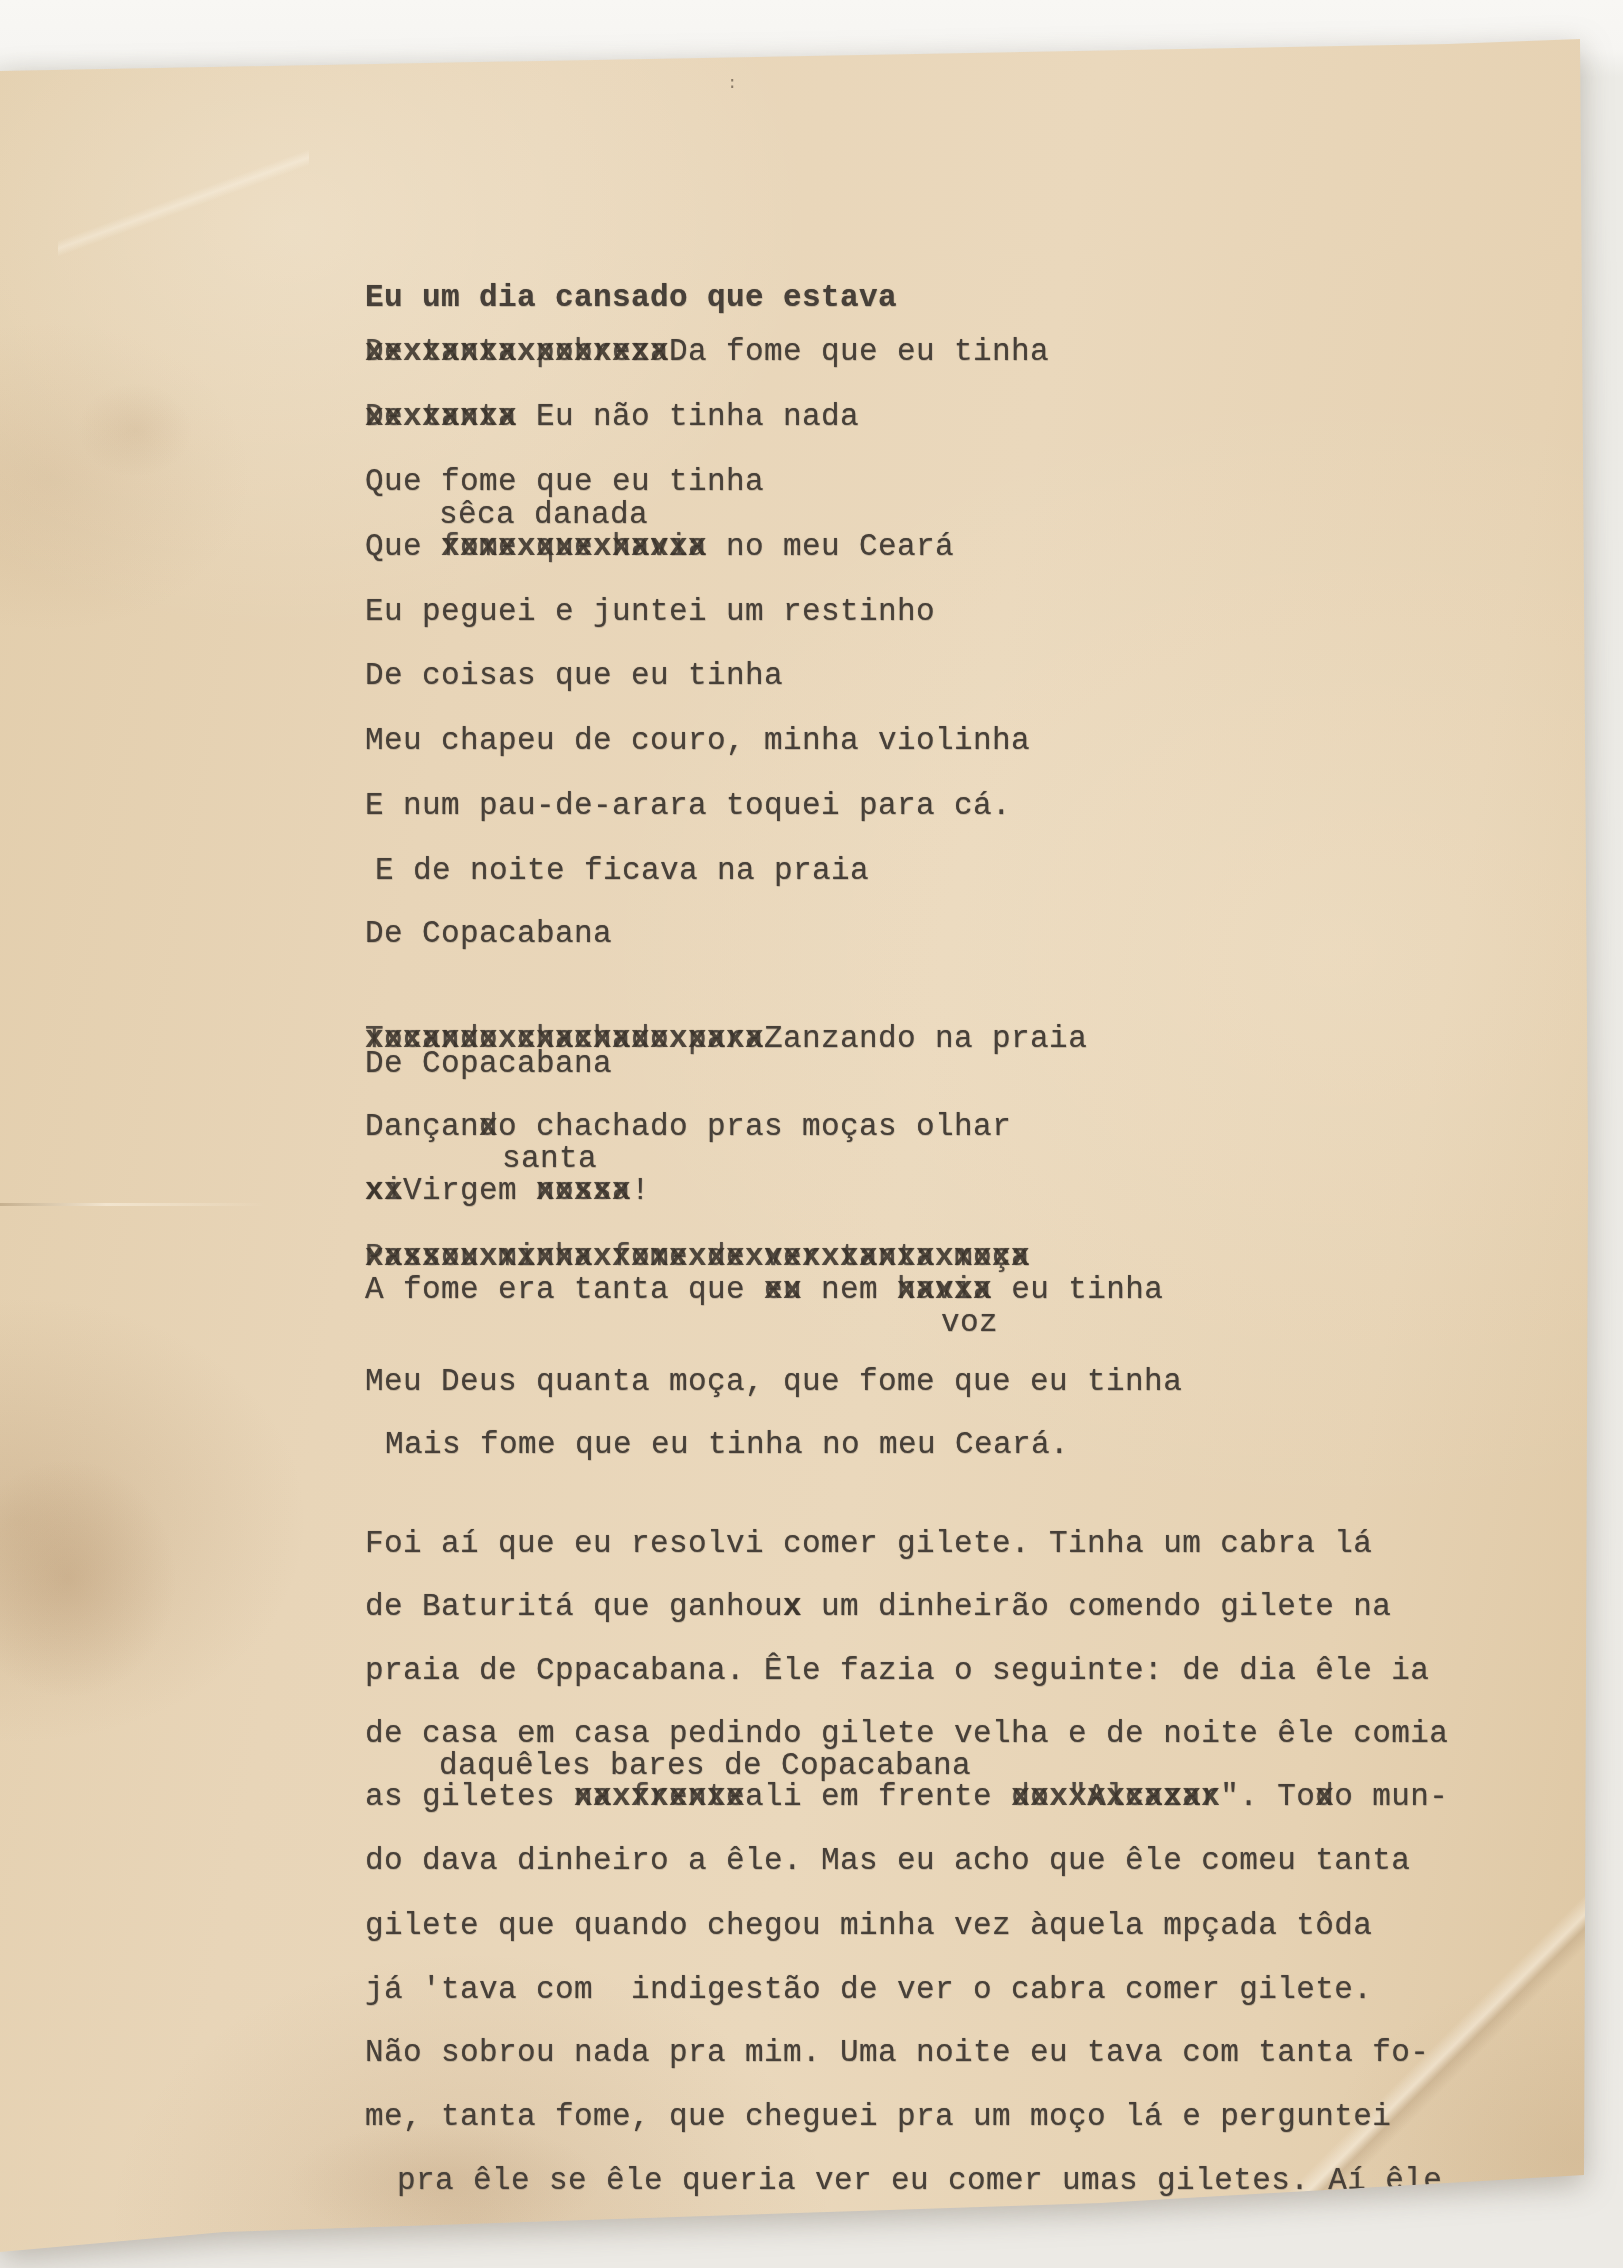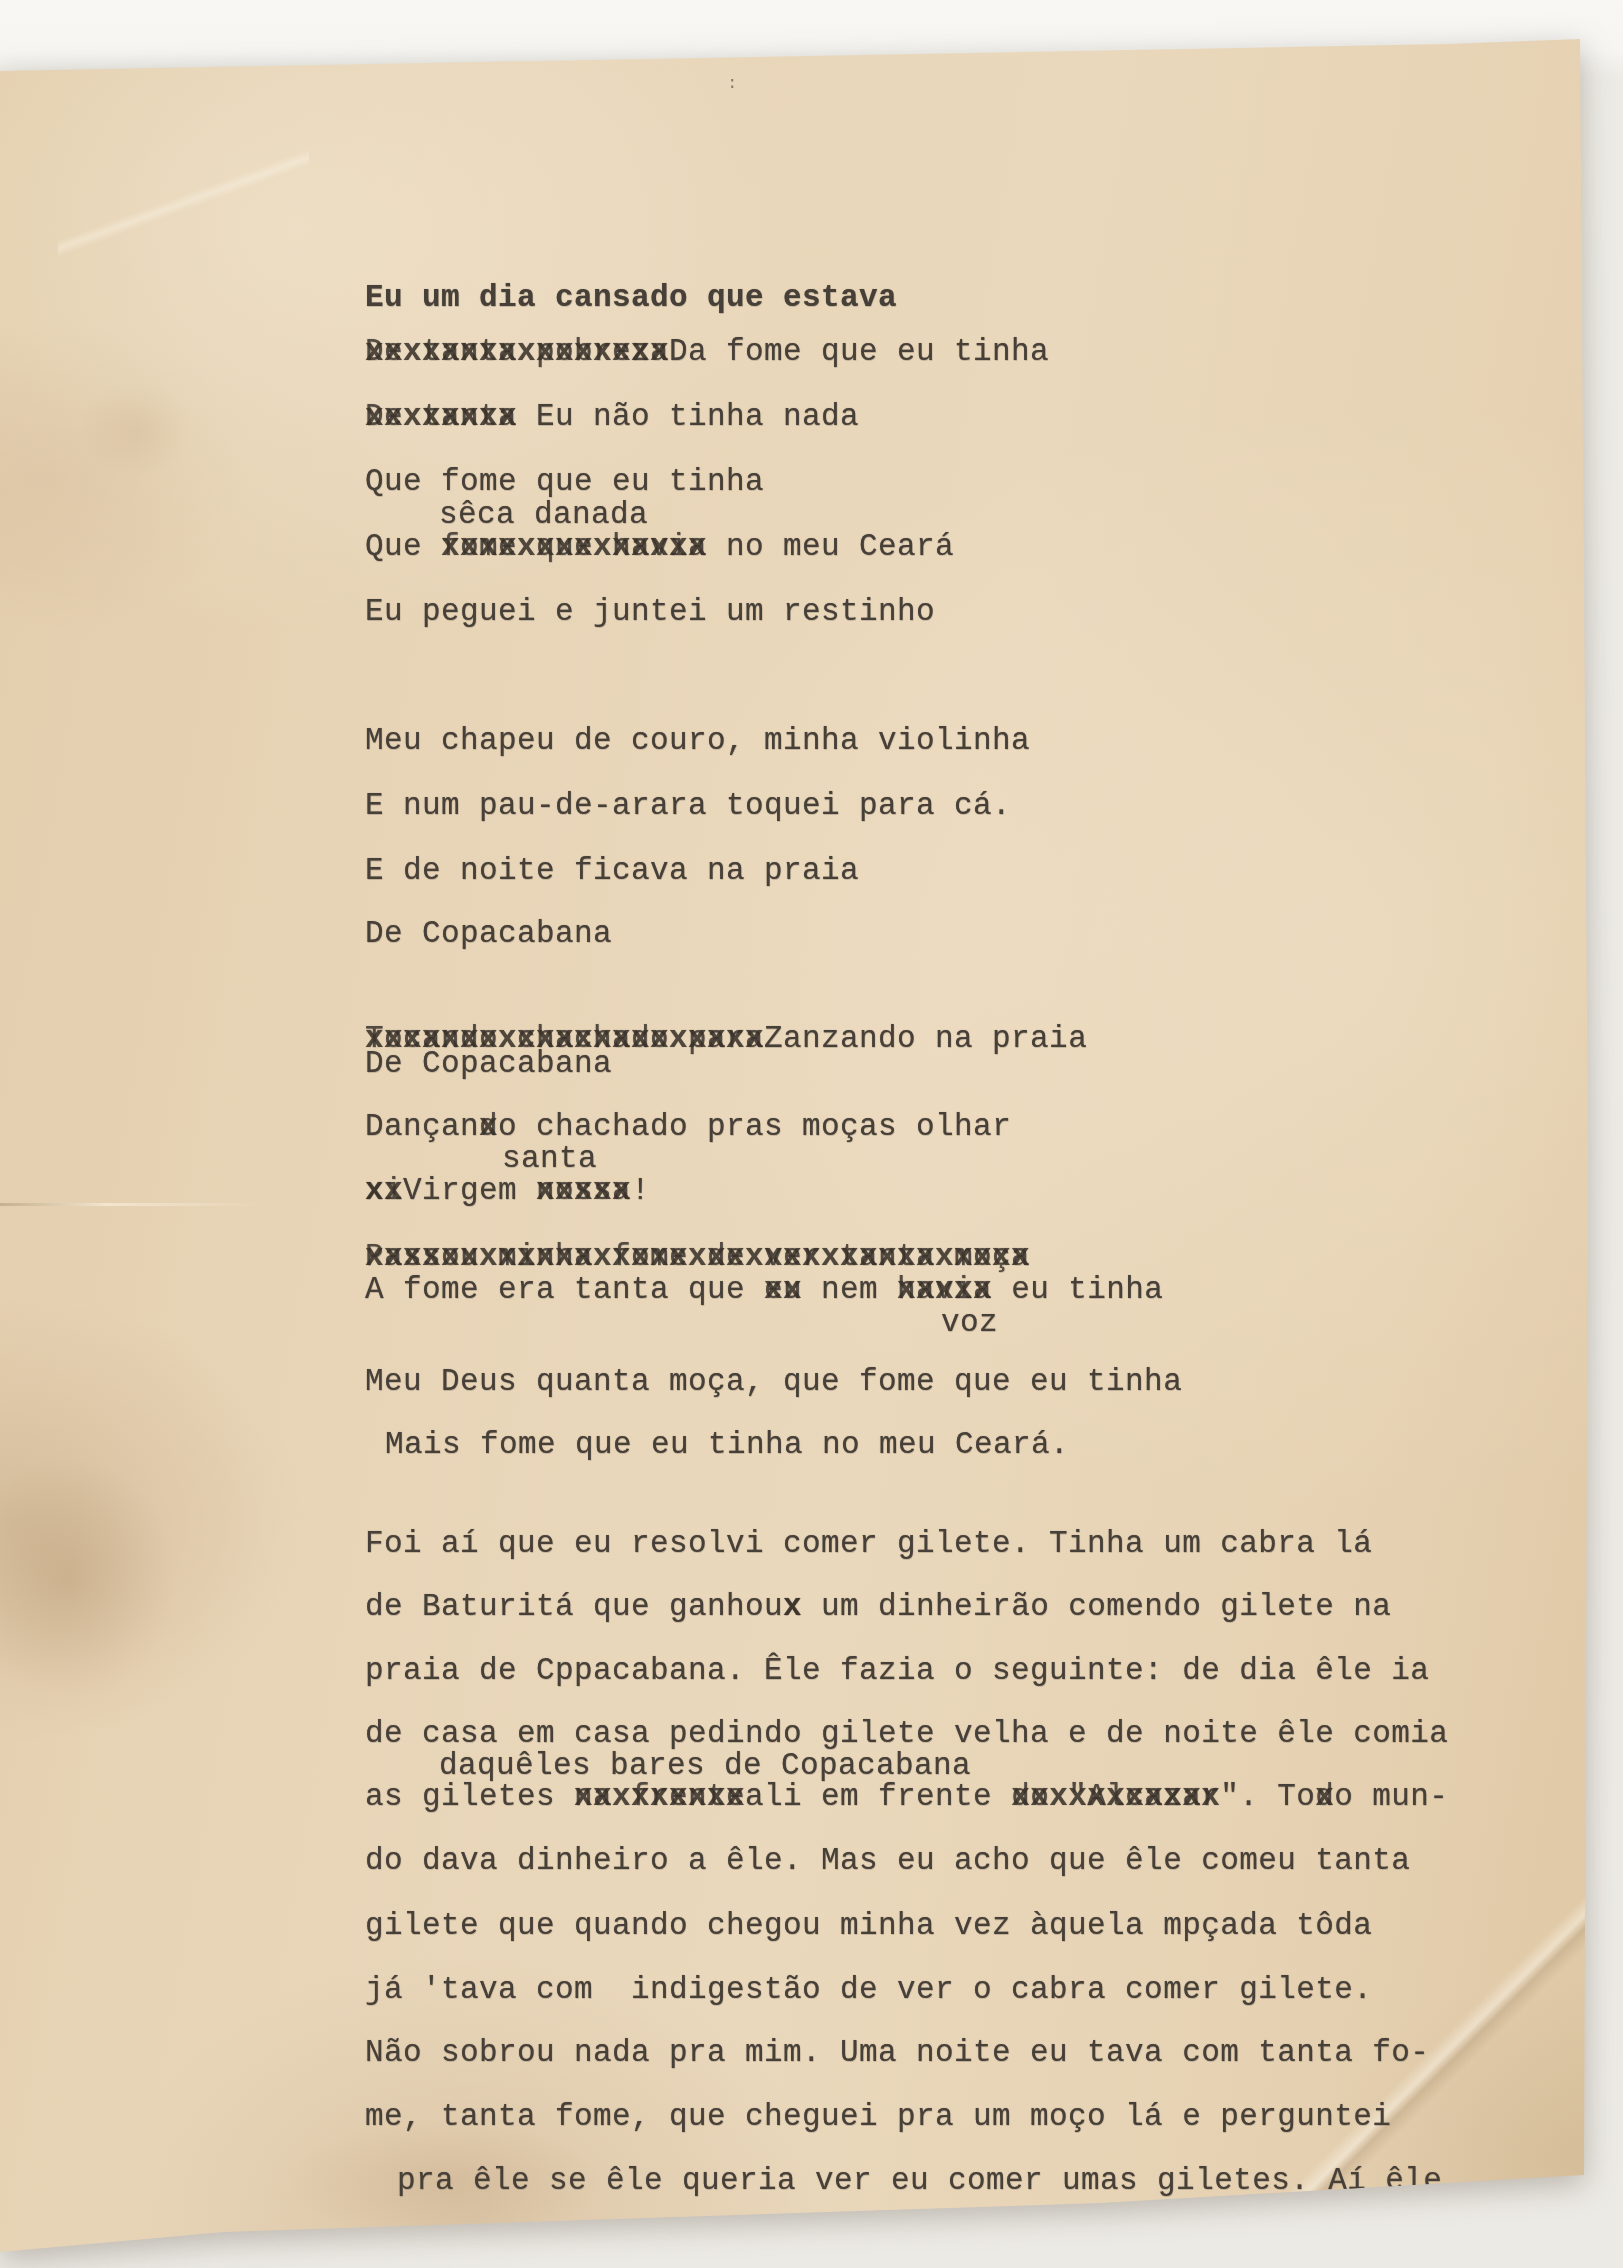--- a/index.html
+++ b/index.html
@@ -64,23 +64,24 @@
       <div class="crease crease-topleft"></div>
       <div class="tiny-mark">:</div>
       <div class="text-layer">
           <div class="tline" style="left: 365px; top: 280px; font-weight: bold;"><span class="tseg">Eu um dia cansado que estava</span></div>
           <div class="tline" style="left: 365px; top: 334px;"><span class="struck"><span class="struck-base">De tanta pobreza</span><span class="strike-overlay" aria-hidden="true">xxxxxxxxxxxxxxxx</span></span><span class="tseg">Da fome que eu tinha</span></div>
           <div class="tline" style="left: 365px; top: 399px;"><span class="struck"><span class="struck-base">De tanta</span><span class="strike-overlay" aria-hidden="true">xxxxxxxx</span></span><span class="tseg"> Eu não tinha nada</span></div>
           <div class="tline" style="left: 365px; top: 464px;"><span class="tseg">Que fome que eu tinha</span></div>
           <div class="tline" style="left: 439px; top: 497px;"><span class="tseg">sêca danada</span></div>
           <div class="tline" style="left: 365px; top: 529px;"><span class="tseg">Que </span><span class="struck"><span class="struck-base">fome que havia</span><span class="strike-overlay" aria-hidden="true">xxxxxxxxxxxxxx</span></span><span class="tseg"> no meu Ceará</span></div>
           <div class="tline" style="left: 365px; top: 594px;"><span class="tseg">Eu peguei e juntei um restinho</span></div>
+          <div class="tline" style="left: 365px; top: 658px;"><span class="tseg">De coisas que eu tinha</span></div>
           <div class="tline" style="left: 365px; top: 723px;"><span class="tseg">Meu chapeu de couro, minha violinha</span></div>
           <div class="tline" style="left: 365px; top: 788px;"><span class="tseg">E num pau-de-arara toquei para cá.</span></div>
-          <div class="tline" style="left: 365px; top: 853px;"><span class="tseg">E de noite ficava na praia</span></div>
+          <div class="tline" style="left: 375px; top: 853px;"><span class="tseg">E de noite ficava na praia</span></div>
           <div class="tline" style="left: 365px; top: 916px;"><span class="tseg">De Copacabana</span></div>
           <div class="tline" style="left: 365px; top: 981px; margin-top: 40px;"><span class="struck"><span class="struck-base">Tocando chachado para</span><span class="strike-overlay" aria-hidden="true">xxxxxxxxxxxxxxxxxxxxx</span></span><span class="tseg">Zanzando na praia</span></div>
           <div class="tline" style="left: 365px; top: 1046px;"><span class="tseg">De Copacabana</span></div>
           <div class="tline" style="left: 365px; top: 1109px;"><span class="tseg">Dançan</span><span class="struck"><span class="struck-base">d</span><span class="strike-overlay" aria-hidden="true">x</span></span><span class="tseg">o chachado pras moças olhar</span></div>
           <div class="tline" style="left: 502px; top: 1141px;"><span class="tseg">santa</span></div>
           <div class="tline" style="left: 365px; top: 1173px;"><span class="struck"><span class="struck-base">xi</span><span class="strike-overlay" aria-hidden="true">xx</span></span><span class="tseg">Virgem </span><span class="struck"><span class="struck-base">nossa</span><span class="strike-overlay" aria-hidden="true">xxxxx</span></span><span class="tseg">!</span></div>
           <div class="tline" style="left: 365px; top: 1239px;"><span class="struck"><span class="struck-base">Passou minha fome de ver tanta moça</span><span class="strike-overlay" aria-hidden="true">xxxxxxxxxxxxxxxxxxxxxxxxxxxxxxxxxxx</span></span></div>
           <div class="tline" style="left: 365px; top: 1272px;"><span class="tseg">A fome era tanta que </span><span class="struck"><span class="struck-base">eu</span><span class="strike-overlay" aria-hidden="true">xx</span></span><span class="tseg"> nem </span><span class="struck"><span class="struck-base">havia</span><span class="strike-overlay" aria-hidden="true">xxxxx</span></span><span class="tseg"> eu tinha</span></div>
           <div class="tline" style="left: 941px; top: 1305px;"><span class="tseg">voz</span></div>
           <div class="tline" style="left: 365px; top: 1364px;"><span class="tseg">Meu Deus quanta moça, que fome que eu tinha</span></div>

